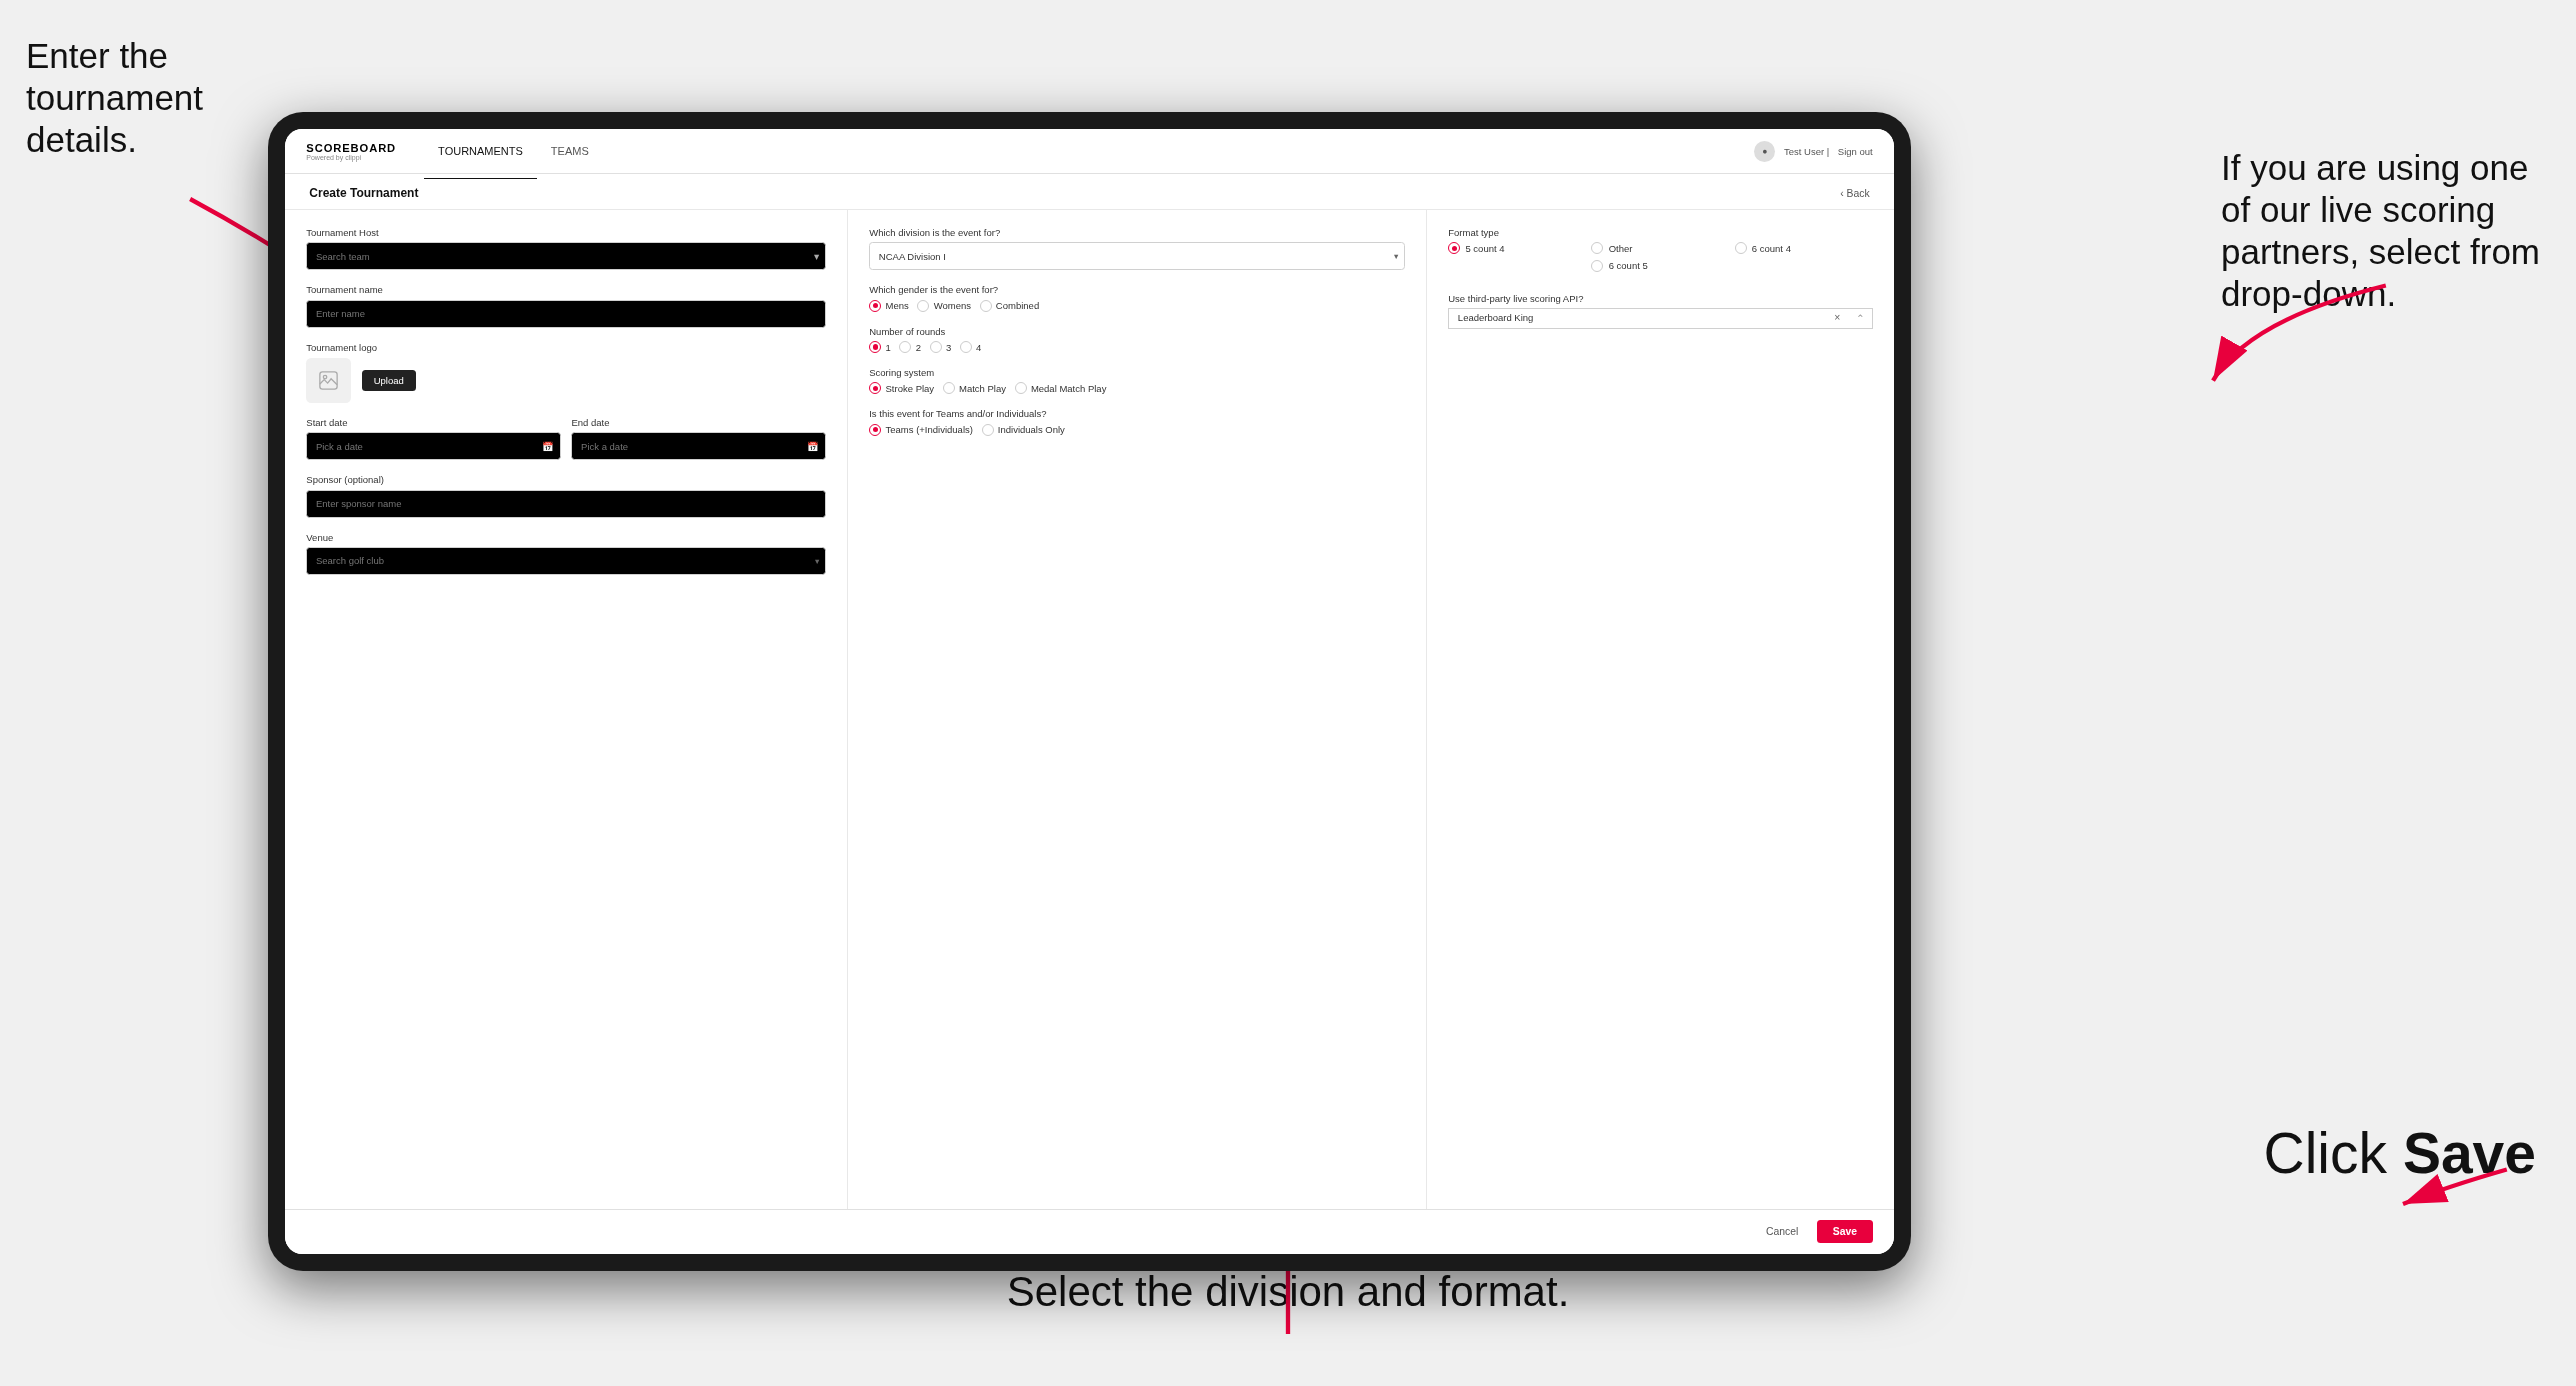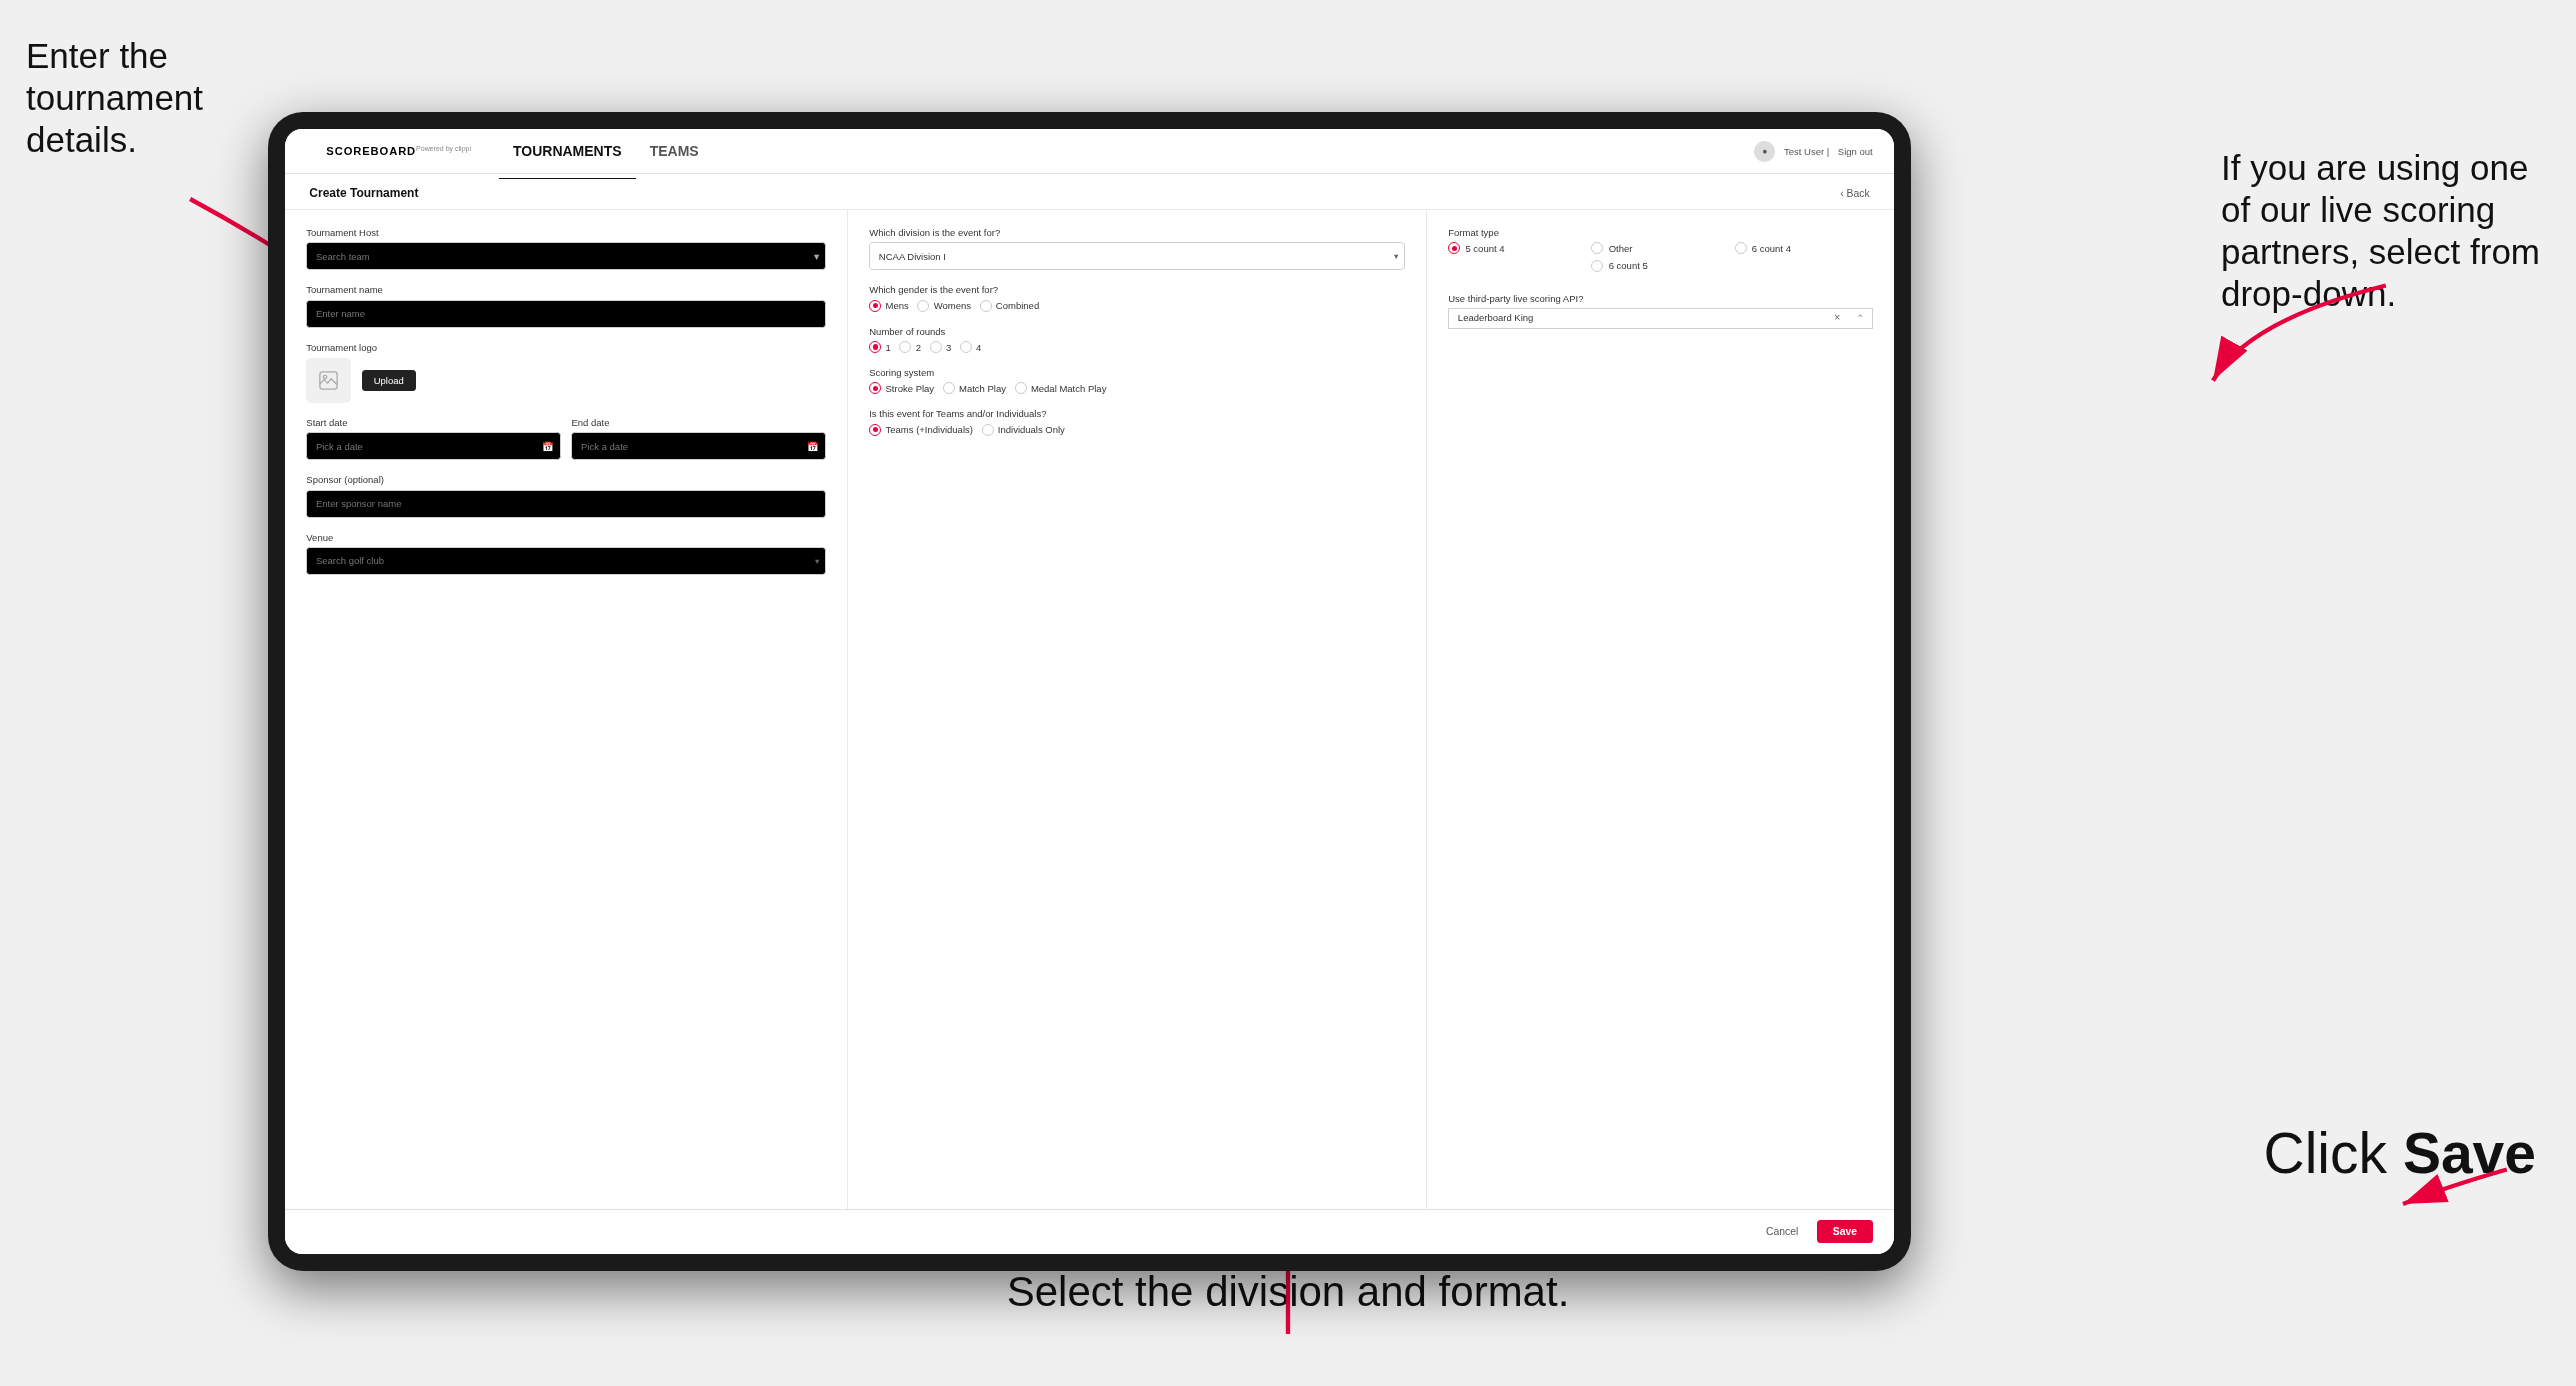--- a/index.html
+++ b/index.html
@@ -81,23 +81,22 @@
       align-items: center;
       padding: 0 21px;
       height: 45px;
       border-bottom: 0.9px solid #e0e0e0;
       background: #fff;
       flex-shrink: 0;
     }
 
     .nav-logo {
       display: flex;
-      flex-direction: row;
+      flex-direction: column;
       margin-right: 28px;
-      margin-left: 20px;
     }
 
     .nav-logo-main {
       font-size: 11.2px;
       font-weight: 700;
       color: #000;
       letter-spacing: 0.9px;
     }
 
     .nav-logo-sub {
@@ -109,22 +108,22 @@
       display: flex;
       gap: 0;
       flex: 1;
     }
 
     .nav-item {
       padding: 0 14px;
       height: 56px;
       display: flex;
       align-items: center;
-      font-size: 14px;
-      font-weight: 700;
+      font-size: 11px;
+      font-weight: 400;
       color: #555;
       cursor: pointer;
       border-bottom: 1.7px solid transparent;
       position: relative;
     }
 
     .nav-item.active {
       color: #111;
       border-bottom-color: #111;
     }

